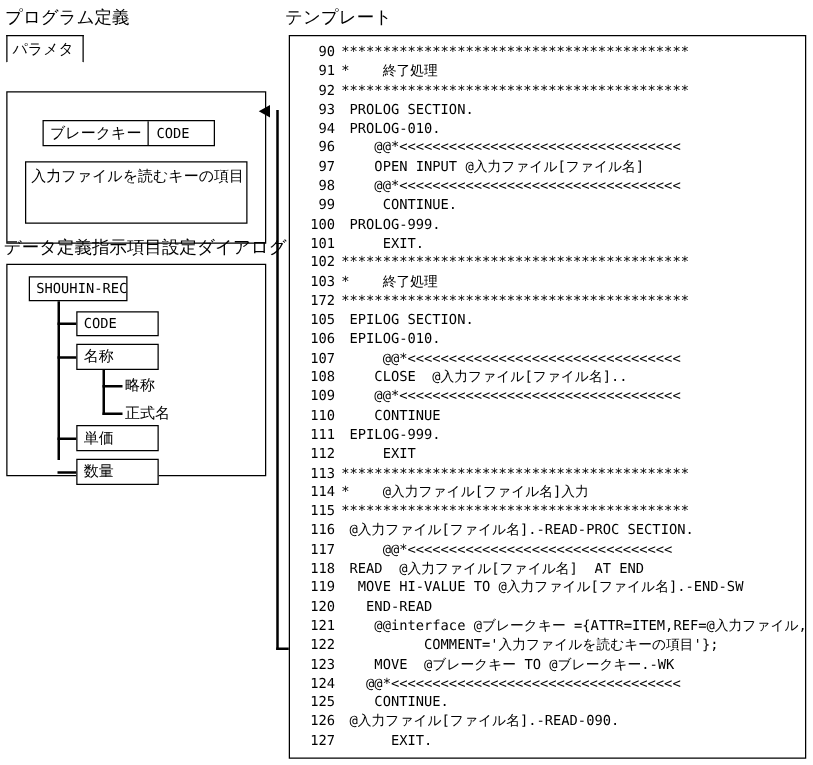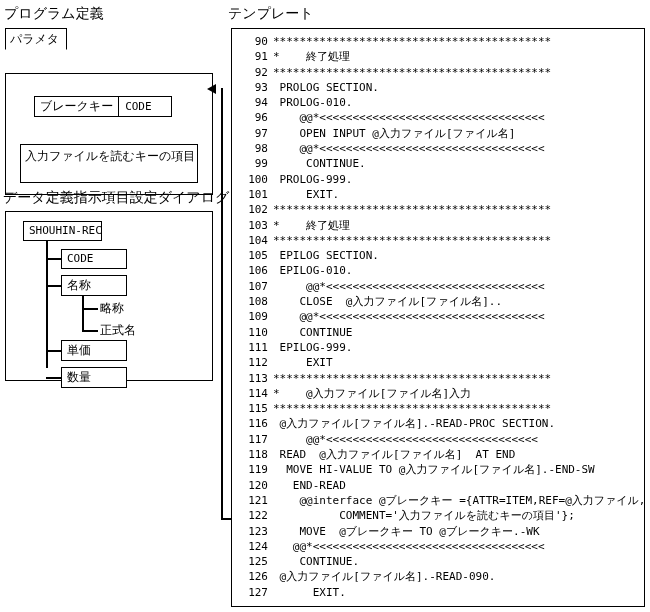--- a/index.html
+++ b/index.html
@@ -174,21 +174,21 @@
     <div class="tab">パラメタ</div>
   </div>
 
   <div class="abs panel-body" style="left:5px; top:49px; width:208px; height:122px;">
 
     <div class="field-row" style="left:28px; top:22px; height:21px;">
       <span class="field-label">ブレークキー</span>
       <span class="field-value" style="min-width:52px;">CODE</span>
     </div>
 
-    <div class="comment-box" style="left:14px; top:70px; width:178px; height:39px;">入力ファイルを読むキーの項目</div>
+    <div class="comment-box" style="left:14px; top:55px; width:178px; height:50px;">入力ファイルを読むキーの項目</div>
   </div>
 </div>
 
 <div class="abs" id="data-dialog-panel">
 
   <div class="abs caption" style="left:3px; top:190px;">データ定義指示項目設定ダイアログ</div>
 
   <div class="tree-frame" style="left:5px; top:211px; width:208px; height:170px;">
 
     <div class="node-box" style="left:17px; top:9px; width:79px; height:20px;">SHOUHIN-REC</div>
@@ -235,21 +235,21 @@
         <li class="code-line"><span class="code-num">93</span><span class="code-src"> PROLOG SECTION.</span></li>
         <li class="code-line"><span class="code-num">94</span><span class="code-src"> PROLOG-010.</span></li>
         <li class="code-line"><span class="code-num">96</span><span class="code-src">    @@*&lt;&lt;&lt;&lt;&lt;&lt;&lt;&lt;&lt;&lt;&lt;&lt;&lt;&lt;&lt;&lt;&lt;&lt;&lt;&lt;&lt;&lt;&lt;&lt;&lt;&lt;&lt;&lt;&lt;&lt;&lt;&lt;&lt;&lt;</span></li>
         <li class="code-line"><span class="code-num">97</span><span class="code-src">    OPEN INPUT @入力ファイル[ファイル名]</span></li>
         <li class="code-line"><span class="code-num">98</span><span class="code-src">    @@*&lt;&lt;&lt;&lt;&lt;&lt;&lt;&lt;&lt;&lt;&lt;&lt;&lt;&lt;&lt;&lt;&lt;&lt;&lt;&lt;&lt;&lt;&lt;&lt;&lt;&lt;&lt;&lt;&lt;&lt;&lt;&lt;&lt;&lt;</span></li>
         <li class="code-line"><span class="code-num">99</span><span class="code-src">     CONTINUE.</span></li>
         <li class="code-line"><span class="code-num">100</span><span class="code-src"> PROLOG-999.</span></li>
         <li class="code-line"><span class="code-num">101</span><span class="code-src">     EXIT.</span></li>
         <li class="code-line"><span class="code-num">102</span><span class="code-src">******************************************</span></li>
         <li class="code-line"><span class="code-num">103</span><span class="code-src">*    終了処理</span></li>
-        <li class="code-line"><span class="code-num">104</span><span class="code-src">******************************************</span></li>
+        <li class="code-line"><span class="code-num">172</span><span class="code-src">******************************************</span></li>
         <li class="code-line"><span class="code-num">105</span><span class="code-src"> EPILOG SECTION.</span></li>
         <li class="code-line"><span class="code-num">106</span><span class="code-src"> EPILOG-010.</span></li>
         <li class="code-line"><span class="code-num">107</span><span class="code-src">     @@*&lt;&lt;&lt;&lt;&lt;&lt;&lt;&lt;&lt;&lt;&lt;&lt;&lt;&lt;&lt;&lt;&lt;&lt;&lt;&lt;&lt;&lt;&lt;&lt;&lt;&lt;&lt;&lt;&lt;&lt;&lt;&lt;&lt;</span></li>
         <li class="code-line"><span class="code-num">108</span><span class="code-src">    CLOSE  @入力ファイル[ファイル名]..</span></li>
         <li class="code-line"><span class="code-num">109</span><span class="code-src">    @@*&lt;&lt;&lt;&lt;&lt;&lt;&lt;&lt;&lt;&lt;&lt;&lt;&lt;&lt;&lt;&lt;&lt;&lt;&lt;&lt;&lt;&lt;&lt;&lt;&lt;&lt;&lt;&lt;&lt;&lt;&lt;&lt;&lt;&lt;</span></li>
         <li class="code-line"><span class="code-num">110</span><span class="code-src">    CONTINUE</span></li>
         <li class="code-line"><span class="code-num">111</span><span class="code-src"> EPILOG-999.</span></li>
         <li class="code-line"><span class="code-num">112</span><span class="code-src">     EXIT</span></li>
         <li class="code-line"><span class="code-num">113</span><span class="code-src">******************************************</span></li>
         <li class="code-line"><span class="code-num">114</span><span class="code-src">*    @入力ファイル[ファイル名]入力</span></li>

